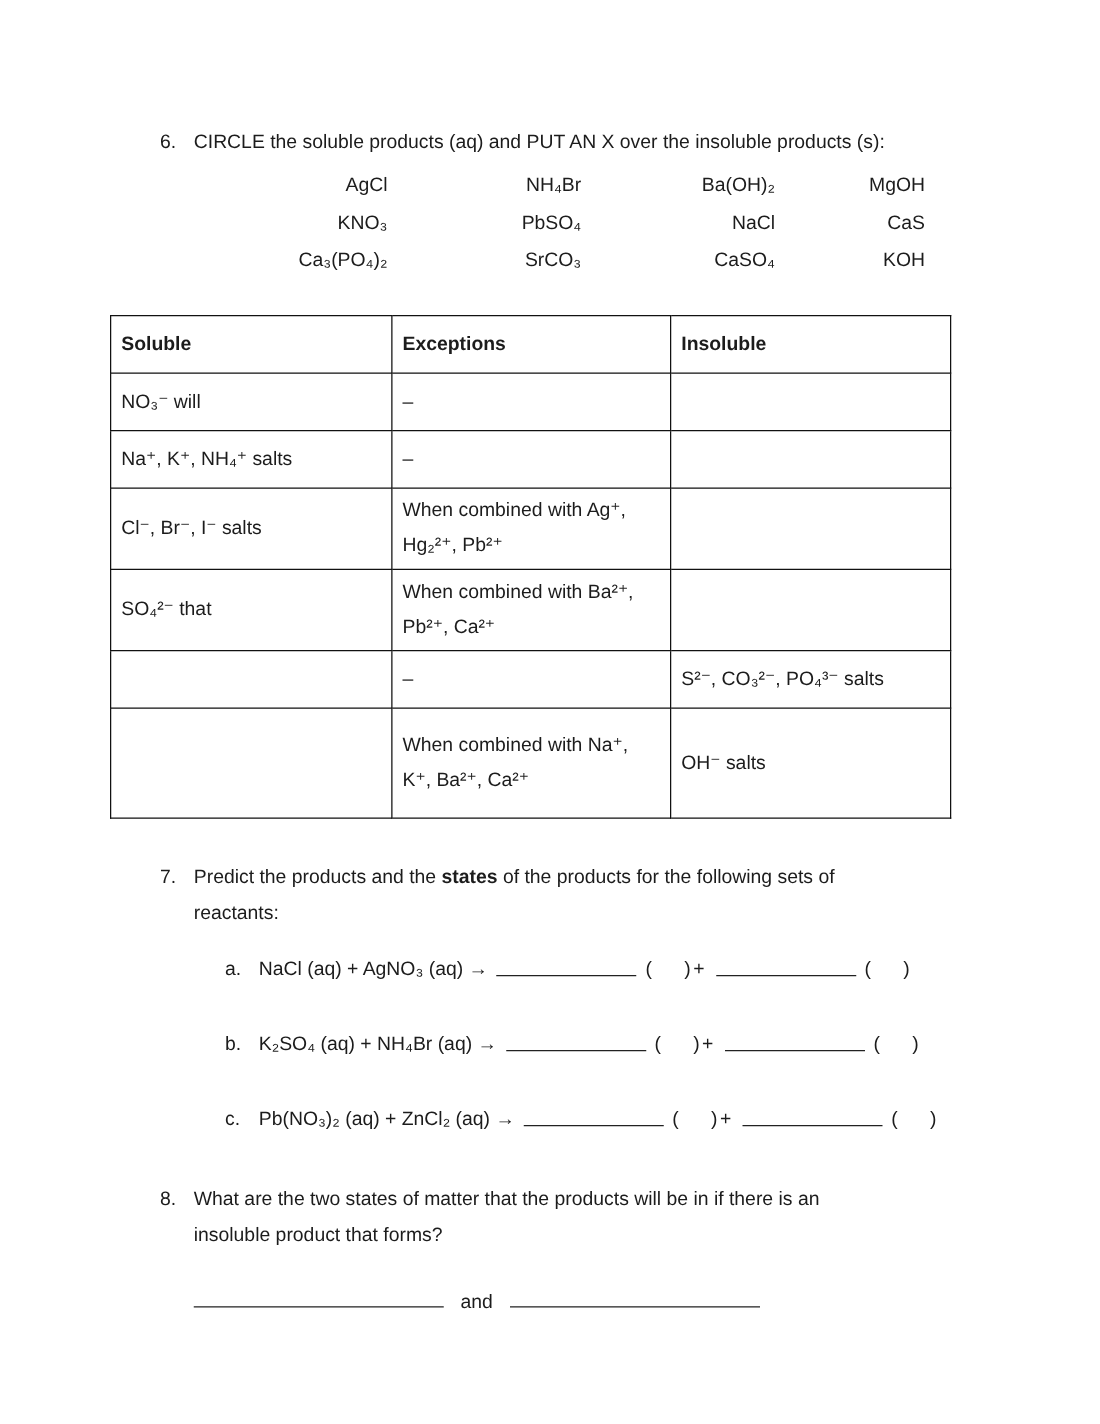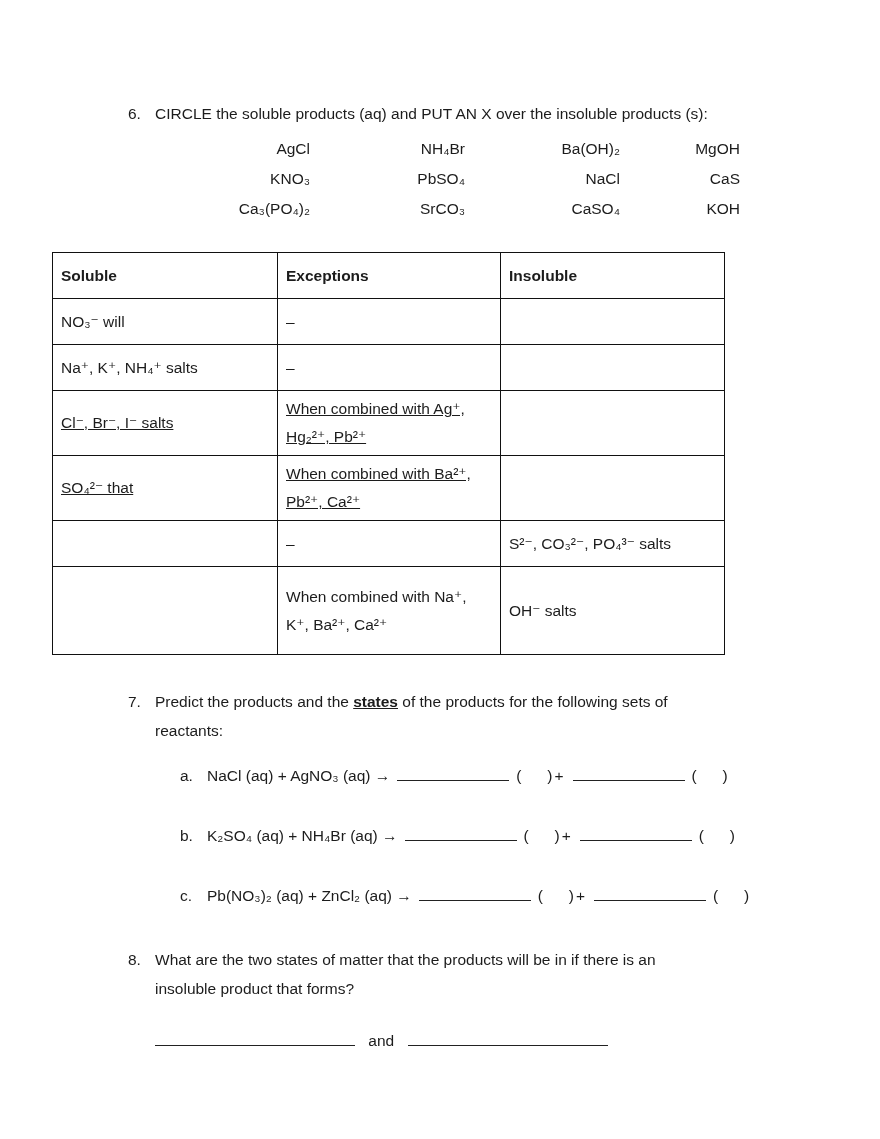--- a/index.html
+++ b/index.html
@@ -24,47 +24,47 @@
     margin-top: 10px;
     display: grid;
     grid-template-columns: 103px 155px 155px 120px;
     grid-auto-rows: 30px;
     align-items: center;
     text-align: right;
   }
 
   
   .sol-table {
-    margin-left: 52px;
+    margin-left: 88px;
     margin-top: 28px;
     border-collapse: collapse;
     width: 672px;
     table-layout: fixed;
   }
   .sol-table th, .sol-table td {
     border: 1.5px solid #111;
     padding: 4px 10px 4px 8px;
     vertical-align: middle;
     text-align: left;
     line-height: 28px;
     font-size: 15.5px;
   }
   .sol-table th { font-weight: bold; }
   .sol-table col.c1 { width: 225px; }
   .sol-table col.c2 { width: 223px; }
   .sol-table col.c3 { width: 224px; }
   tr.rh-46 { height: 46px; }
-  tr.rh-75 { height: 61px; text-decoration: underline; }
+  tr.rh-75 { height: 61px; }
   tr.rh-77 { height: 88px; }
 
   
   .q7-block { margin-top: 32px; }
   .q7-text { line-height: 29px; }
   .q7-line2 { margin-left: 155px; line-height: 29px; }
-  .emph { font-weight: bold; text-decoration: underline; }
+  .emph { font-weight: bold; }
   .q7-items { margin-top: 20px; }
   .q7-item { display: flex; margin-left: 180px; margin-bottom: 39px; line-height: 21px; white-space: nowrap; }
   .blank {
     display: inline-block;
     border-bottom: 1.5px solid #222;
     height: 15px;
     vertical-align: baseline;
   }
   .blank.w112 { width: 112px; margin: 0 7px; }
   .blank.w200 { width: 200px; }

